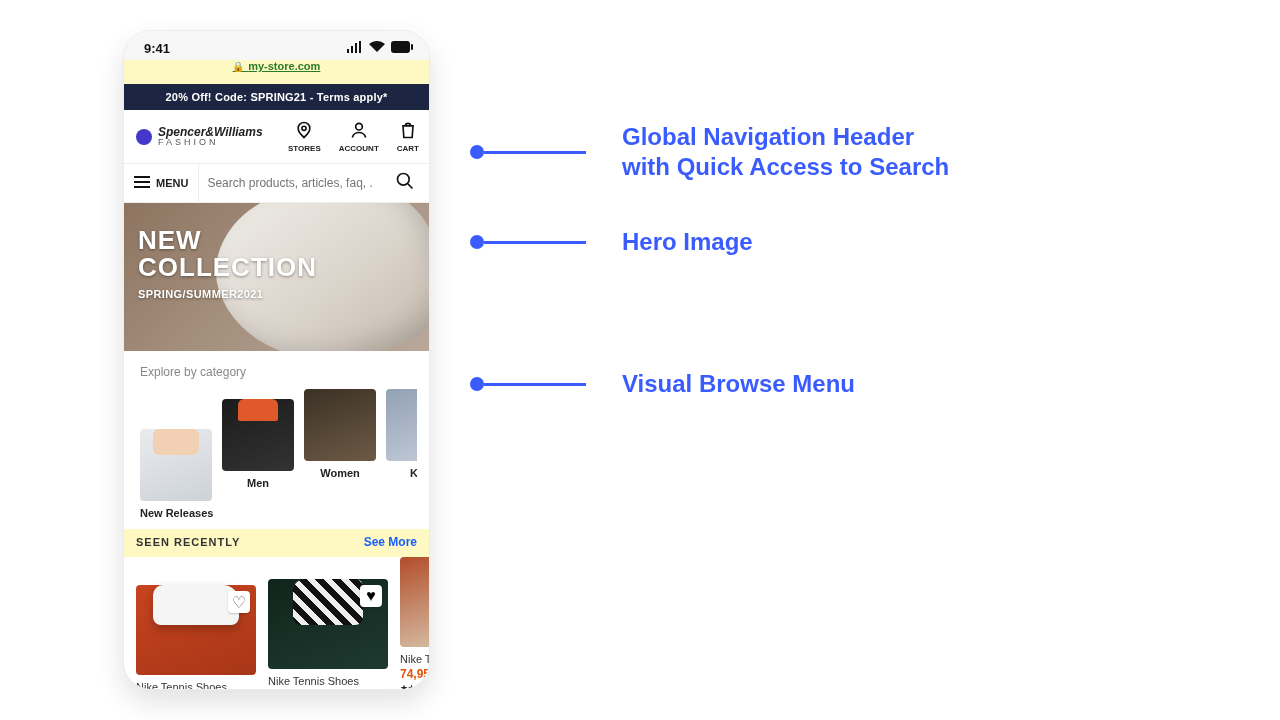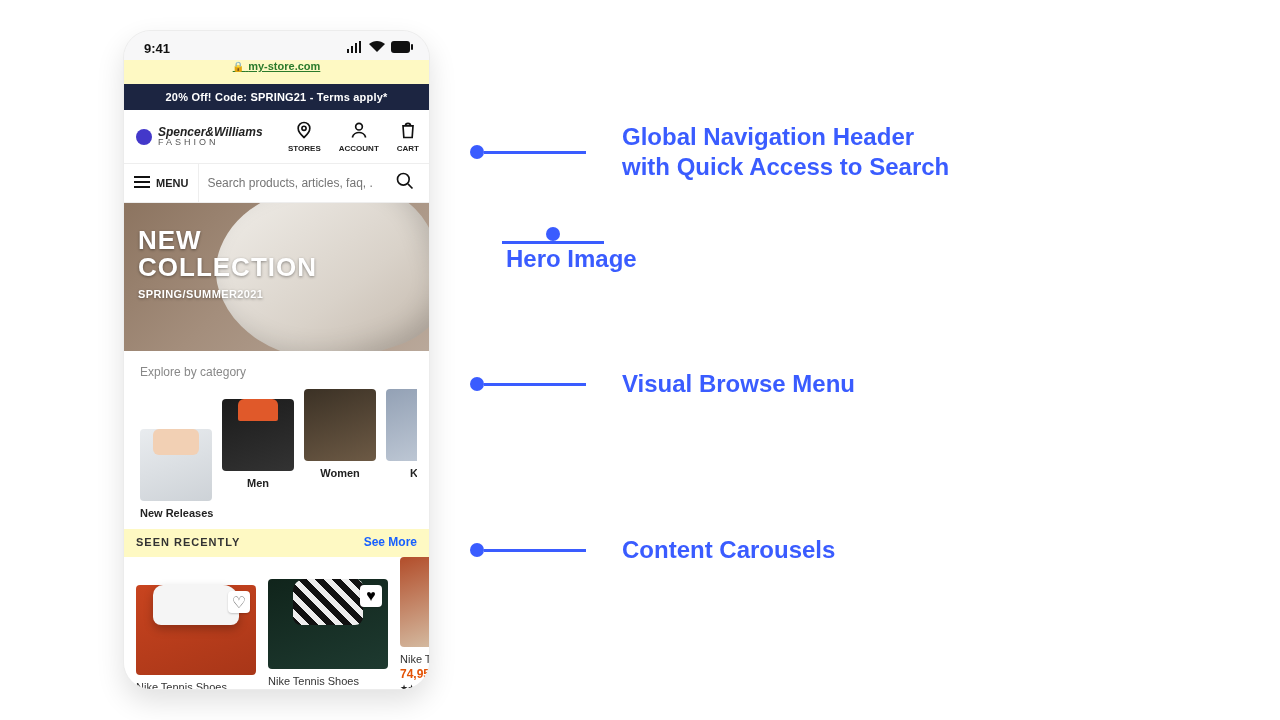--- a/index.html
+++ b/index.html
@@ -333,31 +333,26 @@
 
 </div>
 
 <div class="callout" style="left:470px; top:122px;">
   <div class="dot"></div>
   <div class="line" style="width:102px;"></div>
   <div class="callout-label">Global Navigation Header
 with Quick Access to Search</div>
 </div>
 
-<div class="callout" style="left:470px; top:227px;flex-direction:column;">
+<div class="callout" style="left:470px; top:227px;">
   <div class="dot"></div>
   <div class="line" style="width:102px;"></div>
   <div class="callout-label">Hero Image</div>
 </div>
 
 <div class="callout" style="left:470px; top:369px;">
   <div class="dot"></div>
   <div class="line" style="width:102px;"></div>
   <div class="callout-label">Visual Browse Menu</div>
 </div>
 
-<div class="callout" style="left:470px; top:535px;">
-  <div class="dot"></div>
-  <div class="line" style="width:102px;"></div>
-  <div class="callout-label">Content Carousels</div>
-</div>
 
 </div>
 
 </body></html>

